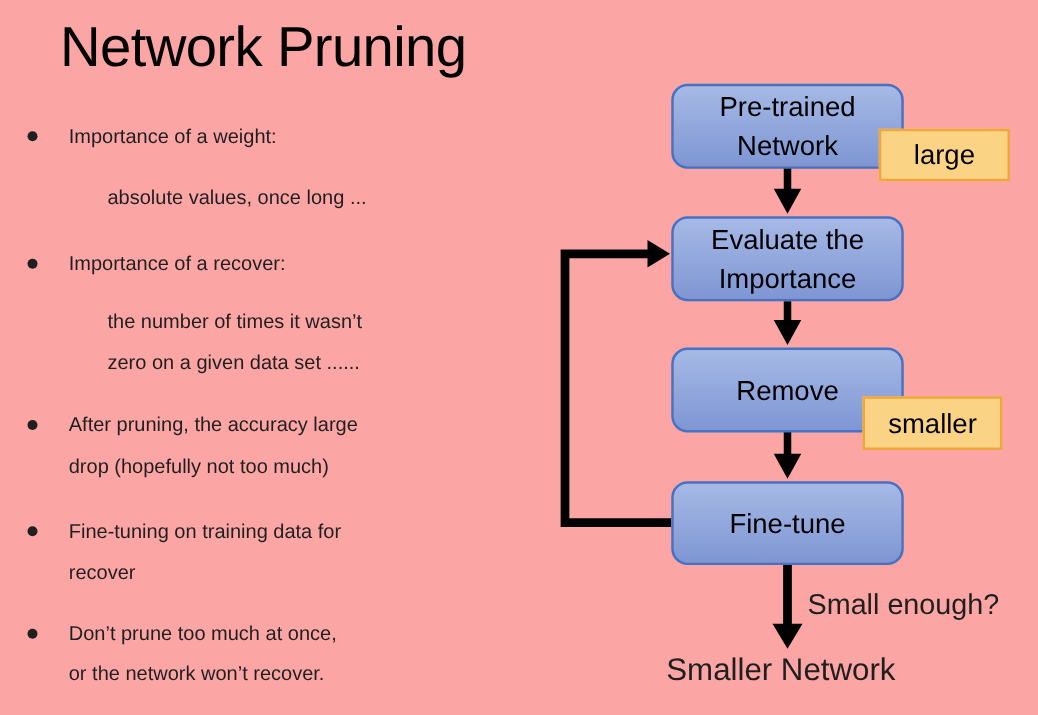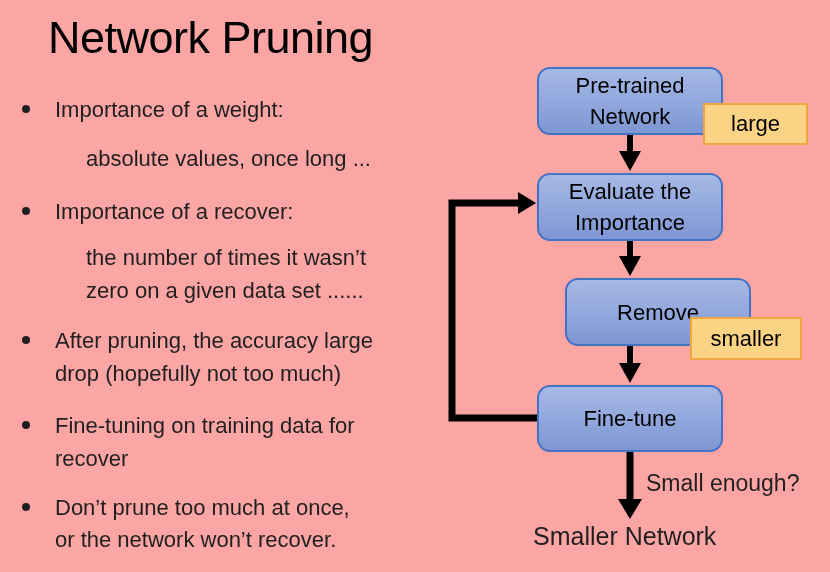--- a/index.html
+++ b/index.html
@@ -13,38 +13,38 @@
   }
   html,body{margin:0;padding:0;background:#ffffff;}
   .slide{
     position:relative;width:830px;height:572px;background:#fca5a5;
     font-family:"Liberation Sans",sans-serif;color:var(--text);overflow:hidden;
   }
   .title{
     position:absolute;left:48px;top:12px;margin:0;
     font-size:45px;font-weight:400;color:#000;white-space:nowrap;letter-spacing:-0.5px;
   }
-  .line{position:absolute;font-size:22px;white-space:nowrap;line-height:26px;text-align:right;}
+  .line{position:absolute;font-size:16px;white-space:nowrap;line-height:26px;text-align:right;}
   .line.bullet{left:55px;}
   .line.cont{left:55px;}
   .line.sub{left:86px;}
   .dot{
     position:absolute;left:-33px;top:8px;width:8px;height:8px;
     border-radius:50%;background:var(--text);
   }
   .node{
     position:absolute;left:537px;width:186px;box-sizing:border-box;
     border:2.5px solid var(--node-border);border-radius:13px;
     background:linear-gradient(180deg,var(--node-fill-top),var(--node-fill-bottom));
     display:flex;flex-direction:column;justify-content:center;align-items:center;
     font-size:22px;line-height:31px;color:#000;text-align:center;
   }
   #node-pretrained{top:67px;height:68px;}
   #node-evaluate{top:173px;height:68px;text-align:center;}
-  #node-remove{top:278px;height:68px;margin-left:28px;}
+  #node-remove{top:278px;height:68px;}
   #node-finetune{top:385px;height:67px;}
   .tag{
     position:absolute;box-sizing:border-box;
     background:var(--tag-fill);border:2px solid var(--tag-border);
     display:flex;align-items:center;justify-content:center;
     font-size:22px;color:#000;z-index:3;
   }
   #tag-large{left:703px;top:103px;width:105px;height:42px;}
   #tag-smaller{left:690px;top:317px;width:112px;height:43px;}
   .arrows{position:absolute;left:430px;top:0;z-index:1;}

